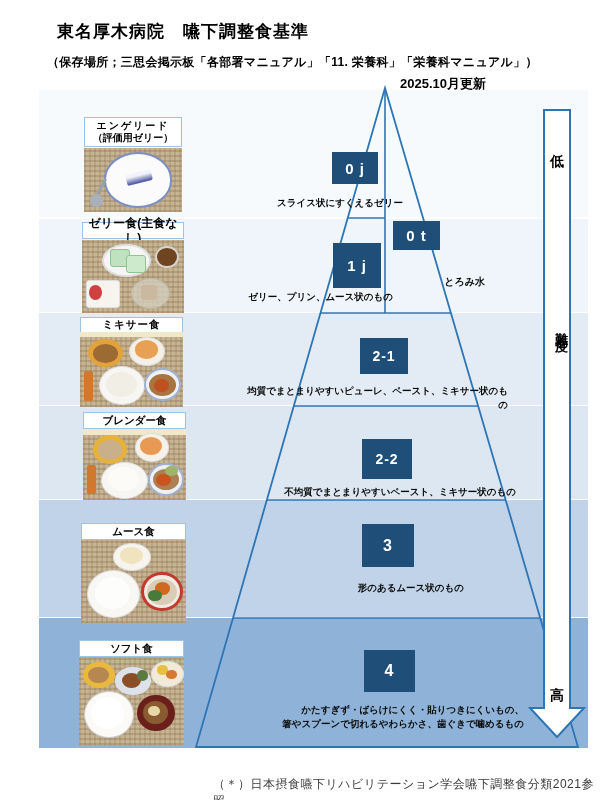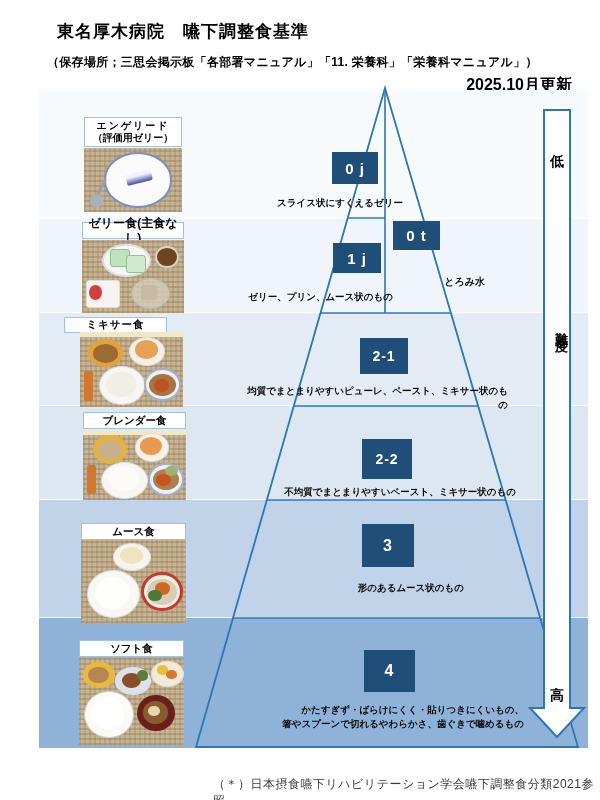--- a/index.html
+++ b/index.html
@@ -1,21 +1,21 @@
 <!DOCTYPE html>
 <html><head>
 <meta charset="utf-8">
 <style>
   html,body{margin:0;padding:0;background:#fff;}
   .page{position:relative;width:600px;height:800px;background:#ffffff;overflow:hidden;
         font-family:"Liberation Sans","DejaVu Sans",sans-serif;color:#000;}
   .band{position:absolute;left:39px;width:549px;}
   .page-title{position:absolute;left:57px;top:20px;font-size:17px;font-weight:bold;letter-spacing:1px;}
   .page-subtitle{position:absolute;left:47px;top:54px;font-size:12px;font-weight:bold;letter-spacing:.3px;}
-  .page-updated{position:absolute;left:400px;top:75px;width:172px;text-align:right;font-size:16px;font-weight:bold;}
+  .page-updated{position:absolute;left:400px;top:75px;width:172px;font-size:13px;font-weight:bold;}
   .code-box{position:absolute;background:#1f4e79;color:#fff;font-weight:bold;
             display:flex;align-items:center;justify-content:center;font-size:15px;letter-spacing:1px;}
   .desc{position:absolute;font-size:9.5px;font-weight:bold;text-align:right;line-height:1.45;color:#0a0a0a;}
   .food-label{position:absolute;background:#fff;border:1.5px solid #9dc3e6;box-sizing:border-box;
               display:flex;flex-direction:column;align-items:center;justify-content:center;
               font-size:10.5px;font-weight:bold;text-align:center;line-height:1.25;}
   .photo{position:absolute;background:#c6b493;overflow:hidden;
          background-image:
            repeating-linear-gradient(0deg, rgba(110,82,52,.22) 0 2px, rgba(0,0,0,0) 2px 5px),
            repeating-linear-gradient(90deg, rgba(110,82,52,.16) 0 2px, rgba(0,0,0,0) 2px 5px);}
@@ -52,21 +52,21 @@
     <line x1="233" y1="618" x2="540" y2="618" stroke="#2e75b6" stroke-width="1.6"></line>
     <path d="M544,110 L570,110 L570,708 L584,708 L557,737 L530,708 L544,708 Z" fill="#ffffff" stroke="#2e75b6" stroke-width="2"></path>
   </svg>
 
   <div class="axis-label" style="top:153px;">低</div>
   <div class="axis-vertical" style="top:296px;height:60px;">難易度</div>
   <div class="axis-label" style="top:687px;">高</div>
 
   <div class="code-box" style="left:332px;top:152px;width:46px;height:32px;">0 j</div>
   <div class="code-box" style="left:393px;top:221px;width:47px;height:29px;">0 t</div>
-  <div class="code-box" style="left:333px;top:243px;width:48px;height:30px;">1 j</div>
+  <div class="code-box" style="left:333px;top:243px;width:48px;height:45px;">1 j</div>
   <div class="code-box" style="left:360px;top:338px;width:48px;height:36px;font-size:14px;">2-1</div>
   <div class="code-box" style="left:362px;top:439px;width:50px;height:40px;font-size:14px;">2-2</div>
   <div class="code-box" style="left:362px;top:524px;width:52px;height:43px;font-size:16px;">3</div>
   <div class="code-box" style="left:364px;top:650px;width:51px;height:42px;font-size:16px;">4</div>
 
   <div class="desc" style="left:248px;top:196px;width:155px;">スライス状にすくえるゼリー</div>
   <div class="desc" style="left:385px;top:275px;width:64px;font-size:10px;padding-left:36px;">とろみ水</div>
   <div class="desc" style="left:228px;top:290px;width:165px;">ゼリー、プリン、ムース状のもの</div>
   <div class="desc" style="left:238px;top:384px;width:270px;">均質でまとまりやすいピューレ、ペースト、ミキサー状のもの</div>
   <div class="desc" style="left:266px;top:485px;width:250px;">不均質でまとまりやすいペースト、ミキサー状のもの</div>
@@ -74,21 +74,21 @@
   <div class="desc" style="left:276px;top:703px;width:248px;">
     <span style="display:block;">かたすぎず・ばらけにくく・貼りつきにくいもの、</span>
     <span style="display:block;">箸やスプーンで切れるやわらかさ、歯ぐきで噛めるもの</span>
   </div>
 
   <div class="food-label" style="left:84px;top:117px;width:98px;height:30px;font-size:10px;">
     <span style="letter-spacing:2px;">エンゲリード</span>
     <span>（評価用ゼリー）</span>
   </div>
   <div class="food-label" style="left:82px;top:222px;width:102px;height:17px;font-size:12px;">ゼリー食(主食なし)</div>
-  <div class="food-label" style="left:64px;top:317px;width:103px;height:16px;letter-spacing:1px;">ミキサー食</div>
+  <div class="food-label" style="left:80px;top:317px;width:103px;height:16px;letter-spacing:1px;">ミキサー食</div>
   <div class="food-label" style="left:83px;top:412px;width:103px;height:17px;">ブレンダー食</div>
   <div class="food-label" style="left:81px;top:523px;width:105px;height:17px;">ムース食</div>
   <div class="food-label" style="left:79px;top:640px;width:105px;height:17px;">ソフト食</div>
 
   <div class="photo" style="left:84px;top:148px;width:98px;height:64px;">
     <div class="ph" style="left:20%;top:7%;width:70%;height:86%;background:#fbfbfb;border:2px solid #7b8fc4;box-sizing:border-box;"></div>
     <div style="position:absolute;left:43%;top:37%;width:27%;height:17%;background:linear-gradient(180deg,#f2f2fa 30%,#5661a8 90%);transform:rotate(-14deg);border-radius:2px;"></div>
     <div style="position:absolute;left:13%;top:45%;width:3px;height:48%;background:#9aa0a8;transform:rotate(28deg);"></div>
     <div class="ph" style="left:6%;top:72%;width:13%;height:20%;background:#aab0b8;"></div>
   </div>

